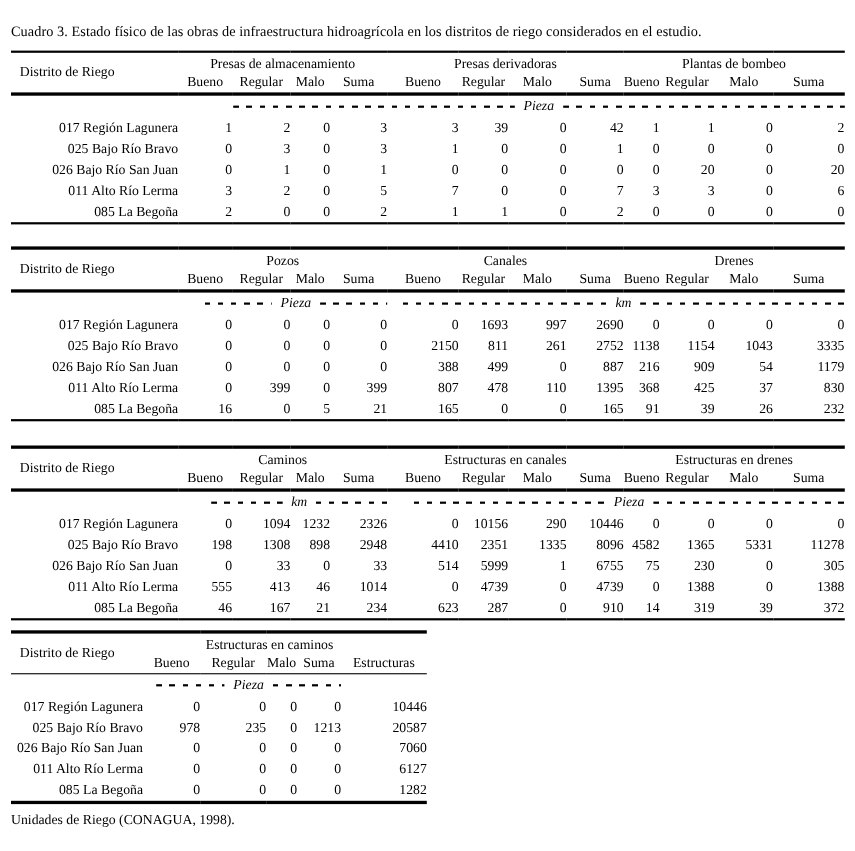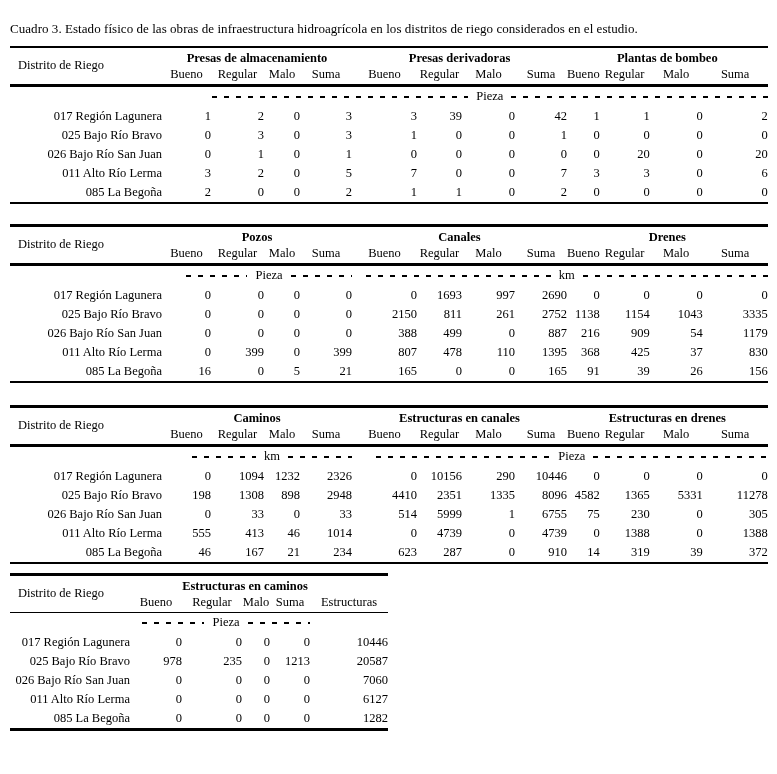--- a/index.html
+++ b/index.html
@@ -9,29 +9,29 @@
     font-family:"Liberation Serif","DejaVu Serif",serif;
     color:#000;font-size:12.5px;
   }
   .title{font-weight:normal;font-size:13px;margin:16px 0 9px 0;white-space:nowrap;letter-spacing:0.05px;}
   table.t{border-collapse:collapse;table-layout:fixed;border-top:2px solid #000;border-bottom:2px solid #000;}
   table.t2,table.t3,table.t4{border-top:3px solid #000;}
   table.t4{border-bottom:3px solid #000;}
   table.t thead{border-bottom:3px solid #000;}
   table.t4 thead{border-bottom:1.5px solid #000;}
   .t th,.t td{padding:0;font-weight:normal;font-size:12.5px;line-height:1.1;white-space:nowrap;}
-  .gr th.g{text-align:center;vertical-align:bottom;padding-top:4px;height:14px;font-weight:bold;}
+  .gr th.g{text-align:center;vertical-align:bottom;padding-top:4px;height:14px;}
   .t4 .gr th.g{text-indent:50px;margin-top:34px;}
   .sh th{text-align:center;height:18px;vertical-align:middle;}
   th.rh{text-align:left;padding-left:8px;vertical-align:middle;}
   th.ge{height:14px;}
   tbody td{text-align:right;padding-right:4px;height:19px;vertical-align:middle;}
   td.dn{text-align:right;padding-left:0;padding-right:0;}
   tr.u td{height:20px;padding-right:0;}
-  .uw{display:flex;align-items:center;gap:8px;}
+  .uw{display:flex;align-items:center;gap:8px;font-style:italic;}
   .dl{flex:1 1 auto;height:2px;background:repeating-linear-gradient(to right,#000 0,#000 5px,transparent 5px,transparent 12px);}
   .ut{flex:0 0 auto;}
   td.t1u0{padding-left:50px;}
   td.t2u0{padding:0 24px;}
   td.t2u1{padding:0 6px 0 14px;}
   td.t3u0{padding:0 12px 0 30px;}
   td.t3u1{padding:0 6px 0 24px;}
   td.t4u0{padding:0 8px 0 12px;}
   .t2{margin-top:20px;}
   .t3{margin-top:22px;}
@@ -292,21 +292,21 @@
       <td>0</td>
       <td>5</td>
       <td>21</td>
       <td>165</td>
       <td>0</td>
       <td>0</td>
       <td>165</td>
       <td>91</td>
       <td>39</td>
       <td>26</td>
-      <td>156</td>
+      <td>232</td>
     </tr>
   </tbody>
 </table>
 
 <table class="t t3">
   <colgroup>
     <col style="width:152px">
       <col style="width:49px">
       <col style="width:53px">
       <col style="width:36px">
@@ -510,13 +510,14 @@
       <td>0</td>
       <td>0</td>
       <td>0</td>
       <td>0</td>
       <td>1282</td>
     </tr>
   </tbody>
 </table>
 
 <div class="fuente">
+  <div>Unidades de Riego (CONAGUA, 1998).</div>
 </div>
 
 </body></html>

